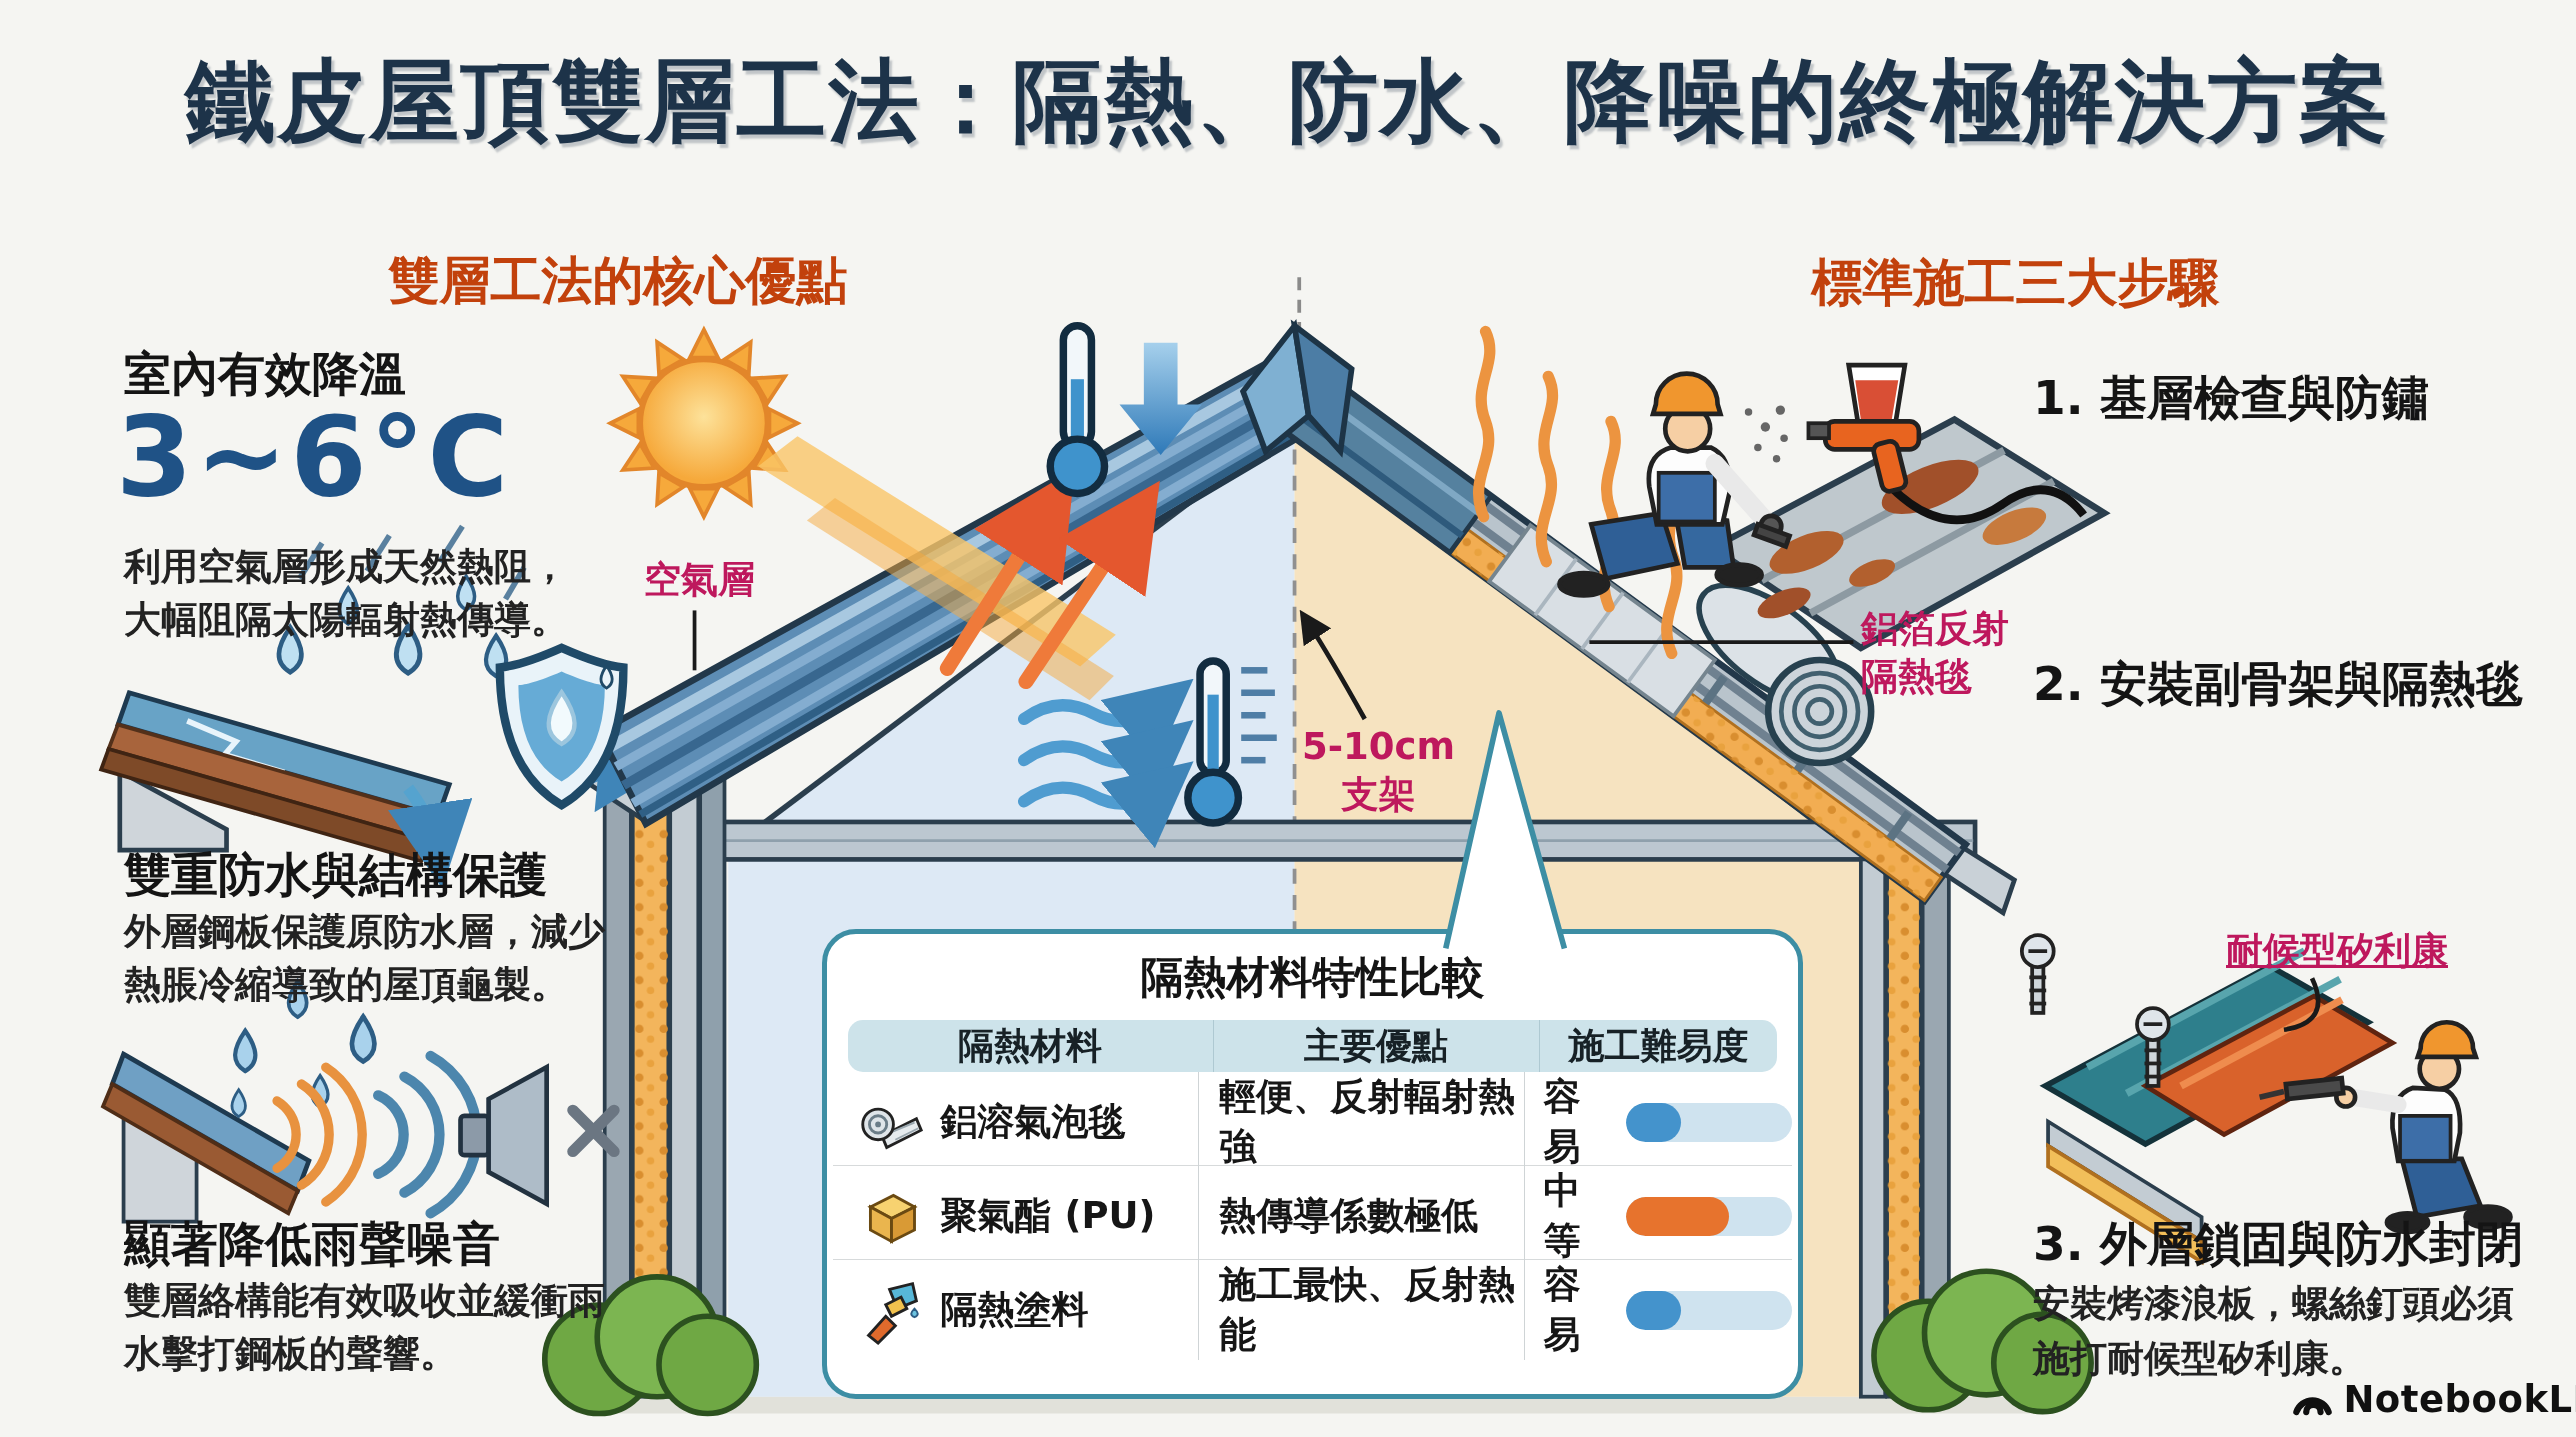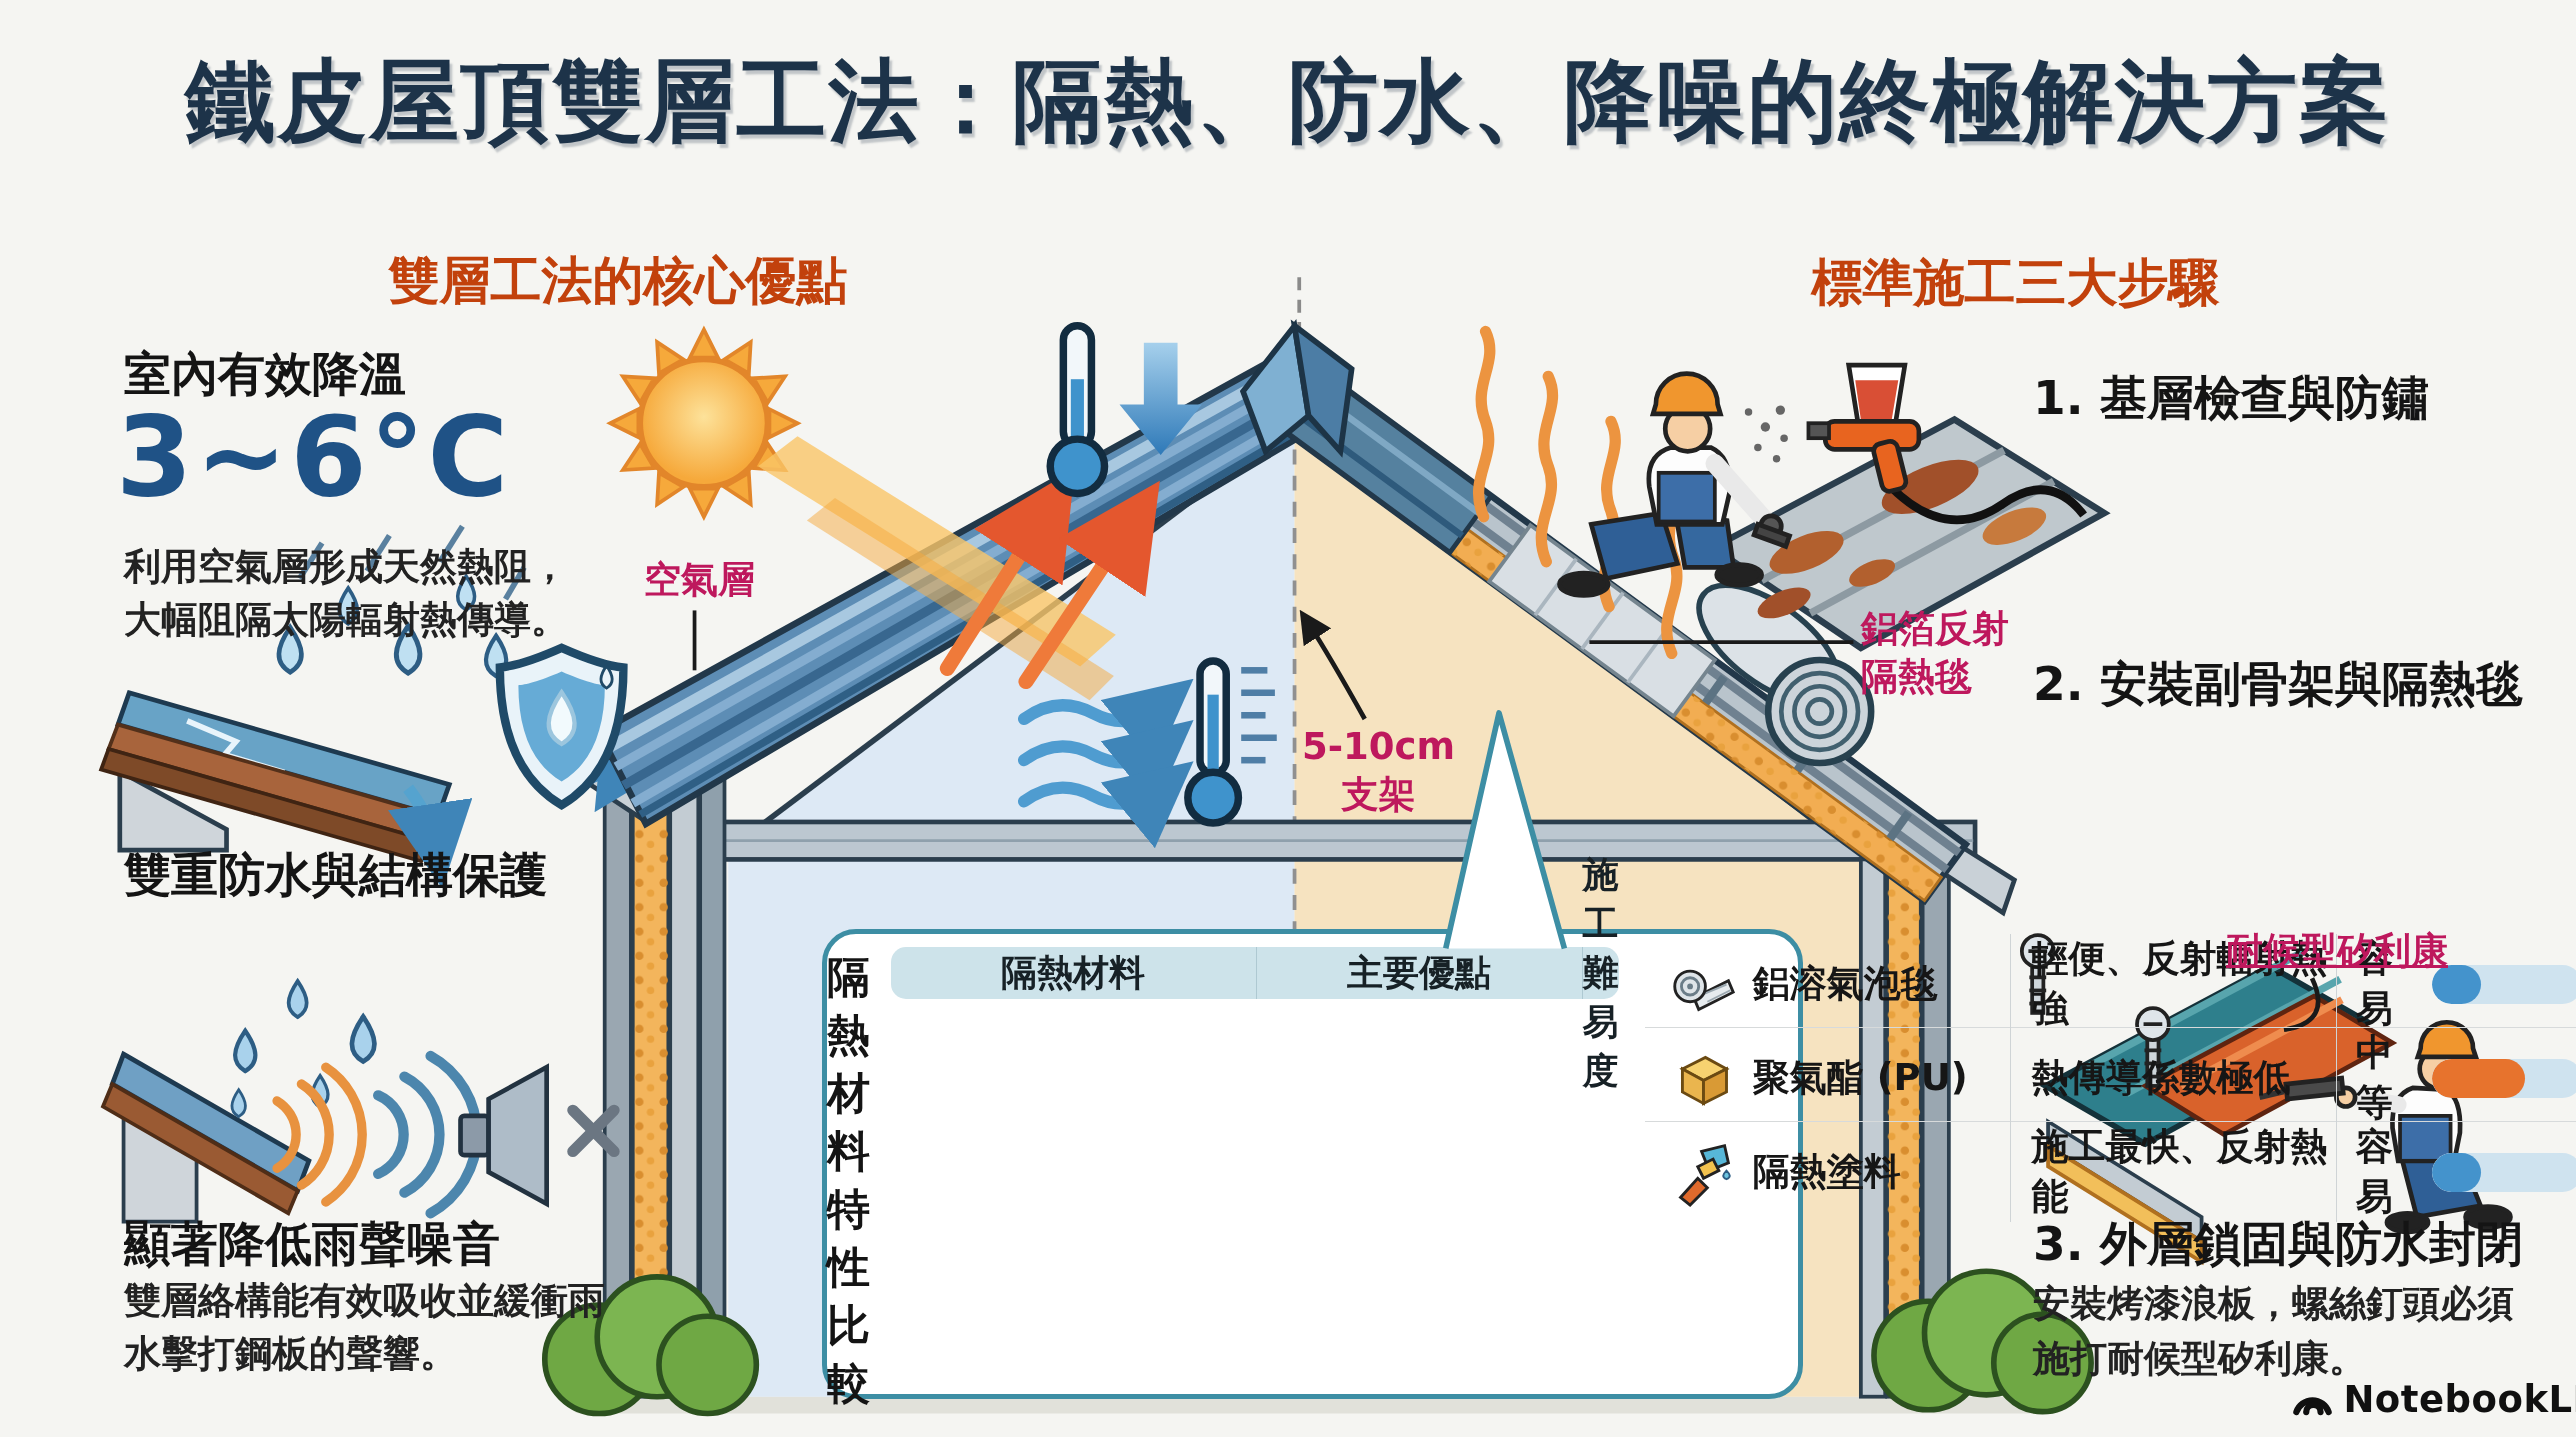--- a/index.html
+++ b/index.html
@@ -35,21 +35,21 @@
   .step-body{font-size:37px;font-weight:700;color:#222;line-height:1.48;}
   #s1-title{left:2033px;top:367px;}
   #s1-body{left:2033px;top:431px;}
   #s2-title{left:2033px;top:653px;}
   #s2-body{left:2033px;top:717px;}
   #s3-title{left:2033px;top:1213px;}
   #s3-body{left:2033px;top:1277px;}
   
   #cmp-table{left:822px;top:929px;width:981px;height:470px;background:#ffffff;
       border:5.6px solid #3d8ea4;border-radius:34px;z-index:10;box-sizing:border-box;
-      display:flex;flex-direction:row;}
+      display:flex;flex-direction:column;}
   #cmp-title{margin-top:15px;text-align:center;font-size:43px;font-weight:900;color:#141414;}
   .tbl-grid{display:grid;grid-template-columns:366px 326px auto;}
   #cmp-header{margin:13px 20.6px 0 20.6px;}
   #cmp-header .hcell{background:#cde3ea;height:52px;display:flex;align-items:center;justify-content:center;
       font-size:36px;font-weight:900;color:#172126;border-right:1.9px solid #aec9d2;}
   #cmp-header .hcell:first-child{border-radius:15px 0 0 15px;}
   #cmp-header .hcell:last-child{border-radius:0 15px 15px 0;border-right:none;}
   #cmp-rows{flex:1;margin:0 5.6px 7.5px 5.6px;}
   .trow{height:93px;border-bottom:1.9px solid #d7dadb;}
   .trow:last-child{border-bottom:none;}
@@ -410,20 +410,22 @@
 
   <div id="left-head" class="abs txt sec-head">雙層工法的核心優點</div>
   <div id="right-head" class="abs txt sec-head">標準施工三大步驟</div>
 
   <div id="b1-title" class="abs txt ben-title">室內有效降溫</div>
   <div id="b1-value" class="abs txt">3~6°C</div>
   <div id="b1-body" class="abs txt ben-body pre">利用空氣層形成天然熱阻，
 大幅阻隔太陽輻射熱傳導。</div>
 
   <div id="b2-title" class="abs txt ben-title">雙重防水與結構保護</div>
+  <div id="b2-body" class="abs txt ben-body pre">外層鋼板保護原防水層，減少
+熱脹冷縮導致的屋頂龜製。</div>
 
   <div id="b3-title" class="abs txt ben-title">顯著降低雨聲噪音</div>
   <div id="b3-body" class="abs txt ben-body pre">雙層絡構能有效吸收並緩衝雨
 水擊打鋼板的聲響。</div>
 
   <div id="lbl-air" class="abs txt dg-label">空氣層</div>
   <div id="lbl-bracket" class="abs txt dg-label pre">5-10cm
 支架</div>
   <div id="lbl-foil" class="abs txt dg-label pre">鋁箔反射
 隔熱毯</div>

